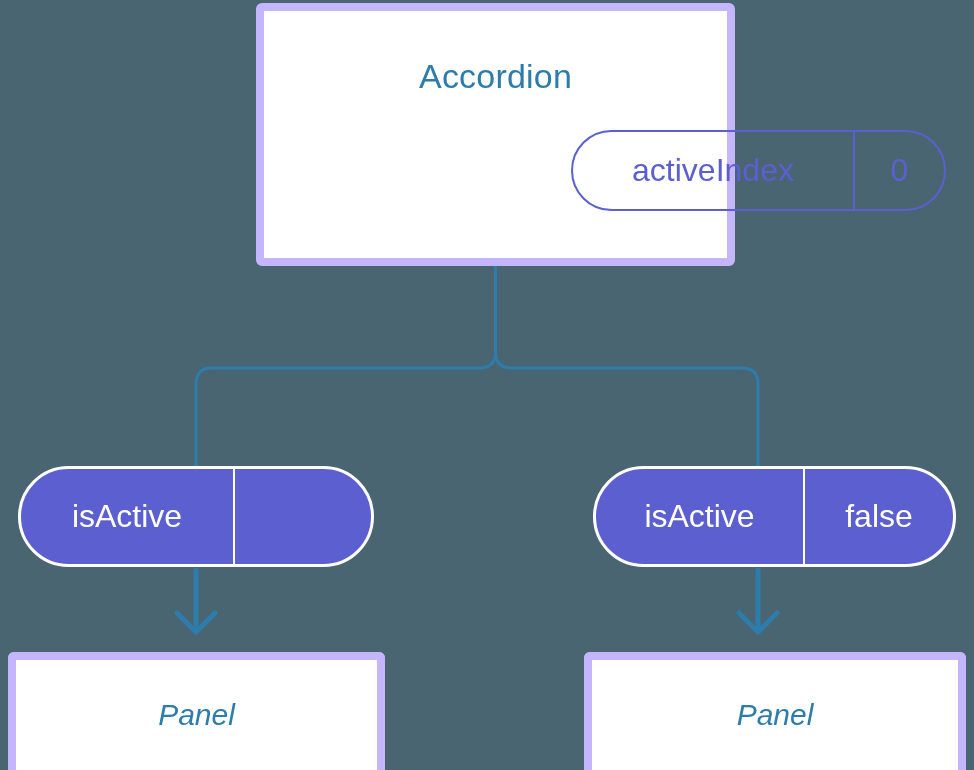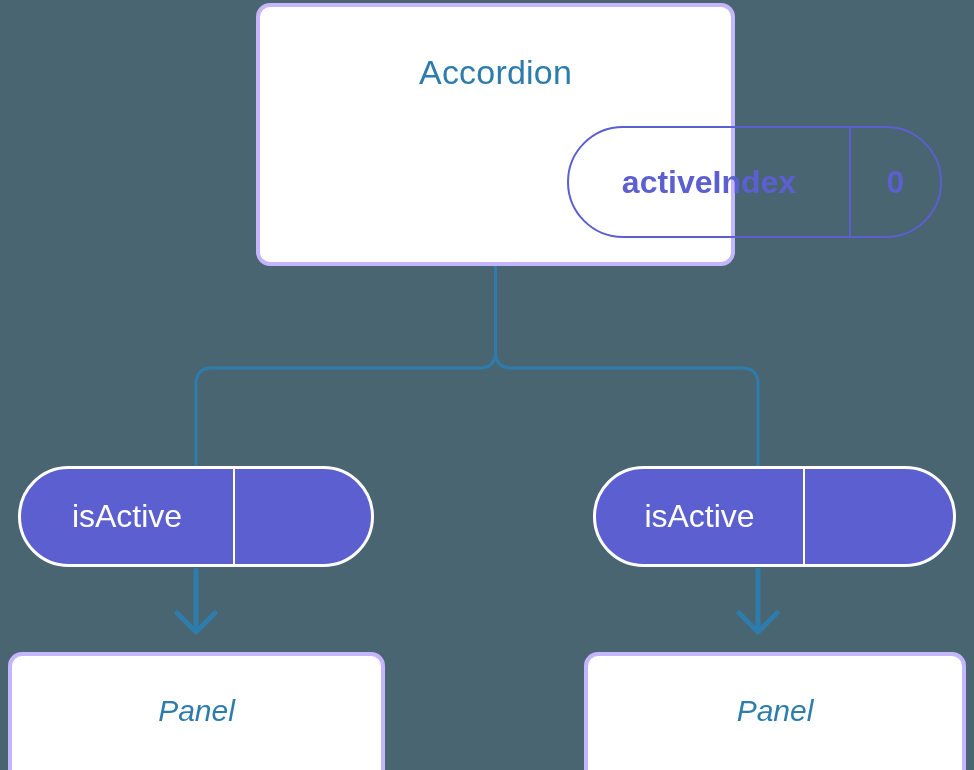--- a/index.html
+++ b/index.html
@@ -25,22 +25,22 @@
     top: 0;
     width: 974px;
     height: 770px;
     pointer-events: none;
   }
 
   
   .card {
     position: absolute;
     background: #ffffff;
-    border: 4px solid #c4b5fd;
-    border-radius: 14px;
+    border: 8px solid #c4b5fd;
+    border-radius: 6px;
     box-sizing: border-box;
   }
   .card-title {
     position: absolute;
     left: 0;
     right: 0;
     text-align: center;
     color: #2d7cab;
     font-weight: 400;
     white-space: nowrap;
@@ -117,22 +117,21 @@
     font-size: 32px;
   }
   .pill-filled .pill-key {
     border-right: 2px solid #ffffff;
   }
 
   #pill-activeindex {
     left: 307px;
     top: 119px;
     width: 375px;
-    height: 112px;
-    font-weight: bold;
+    height: 81px;
   }
   #pill-activeindex .pill-key { width: 282px; }
   #pill-activeindex .pill-val { flex: 1; }
 
   #pill-isactive-left {
     left: 18px;
     top: 466px;
     width: 356px;
     height: 101px;
   }
@@ -183,20 +182,21 @@
       <span class="pill-val">0</span>
     </div>
   </div>
 
   <div class="pill pill-filled" id="pill-isactive-left">
     <span class="pill-key">isActive</span>
   </div>
 
   <div class="pill pill-filled" id="pill-isactive-right">
     <span class="pill-key">isActive</span>
+    <span class="pill-val">false</span>
   </div>
 
   <div class="card panel-card" id="panel-left">
     <div class="card-title">Panel</div>
   </div>
 
   <div class="card panel-card" id="panel-right">
     <div class="card-title">Panel</div>
   </div>
 

